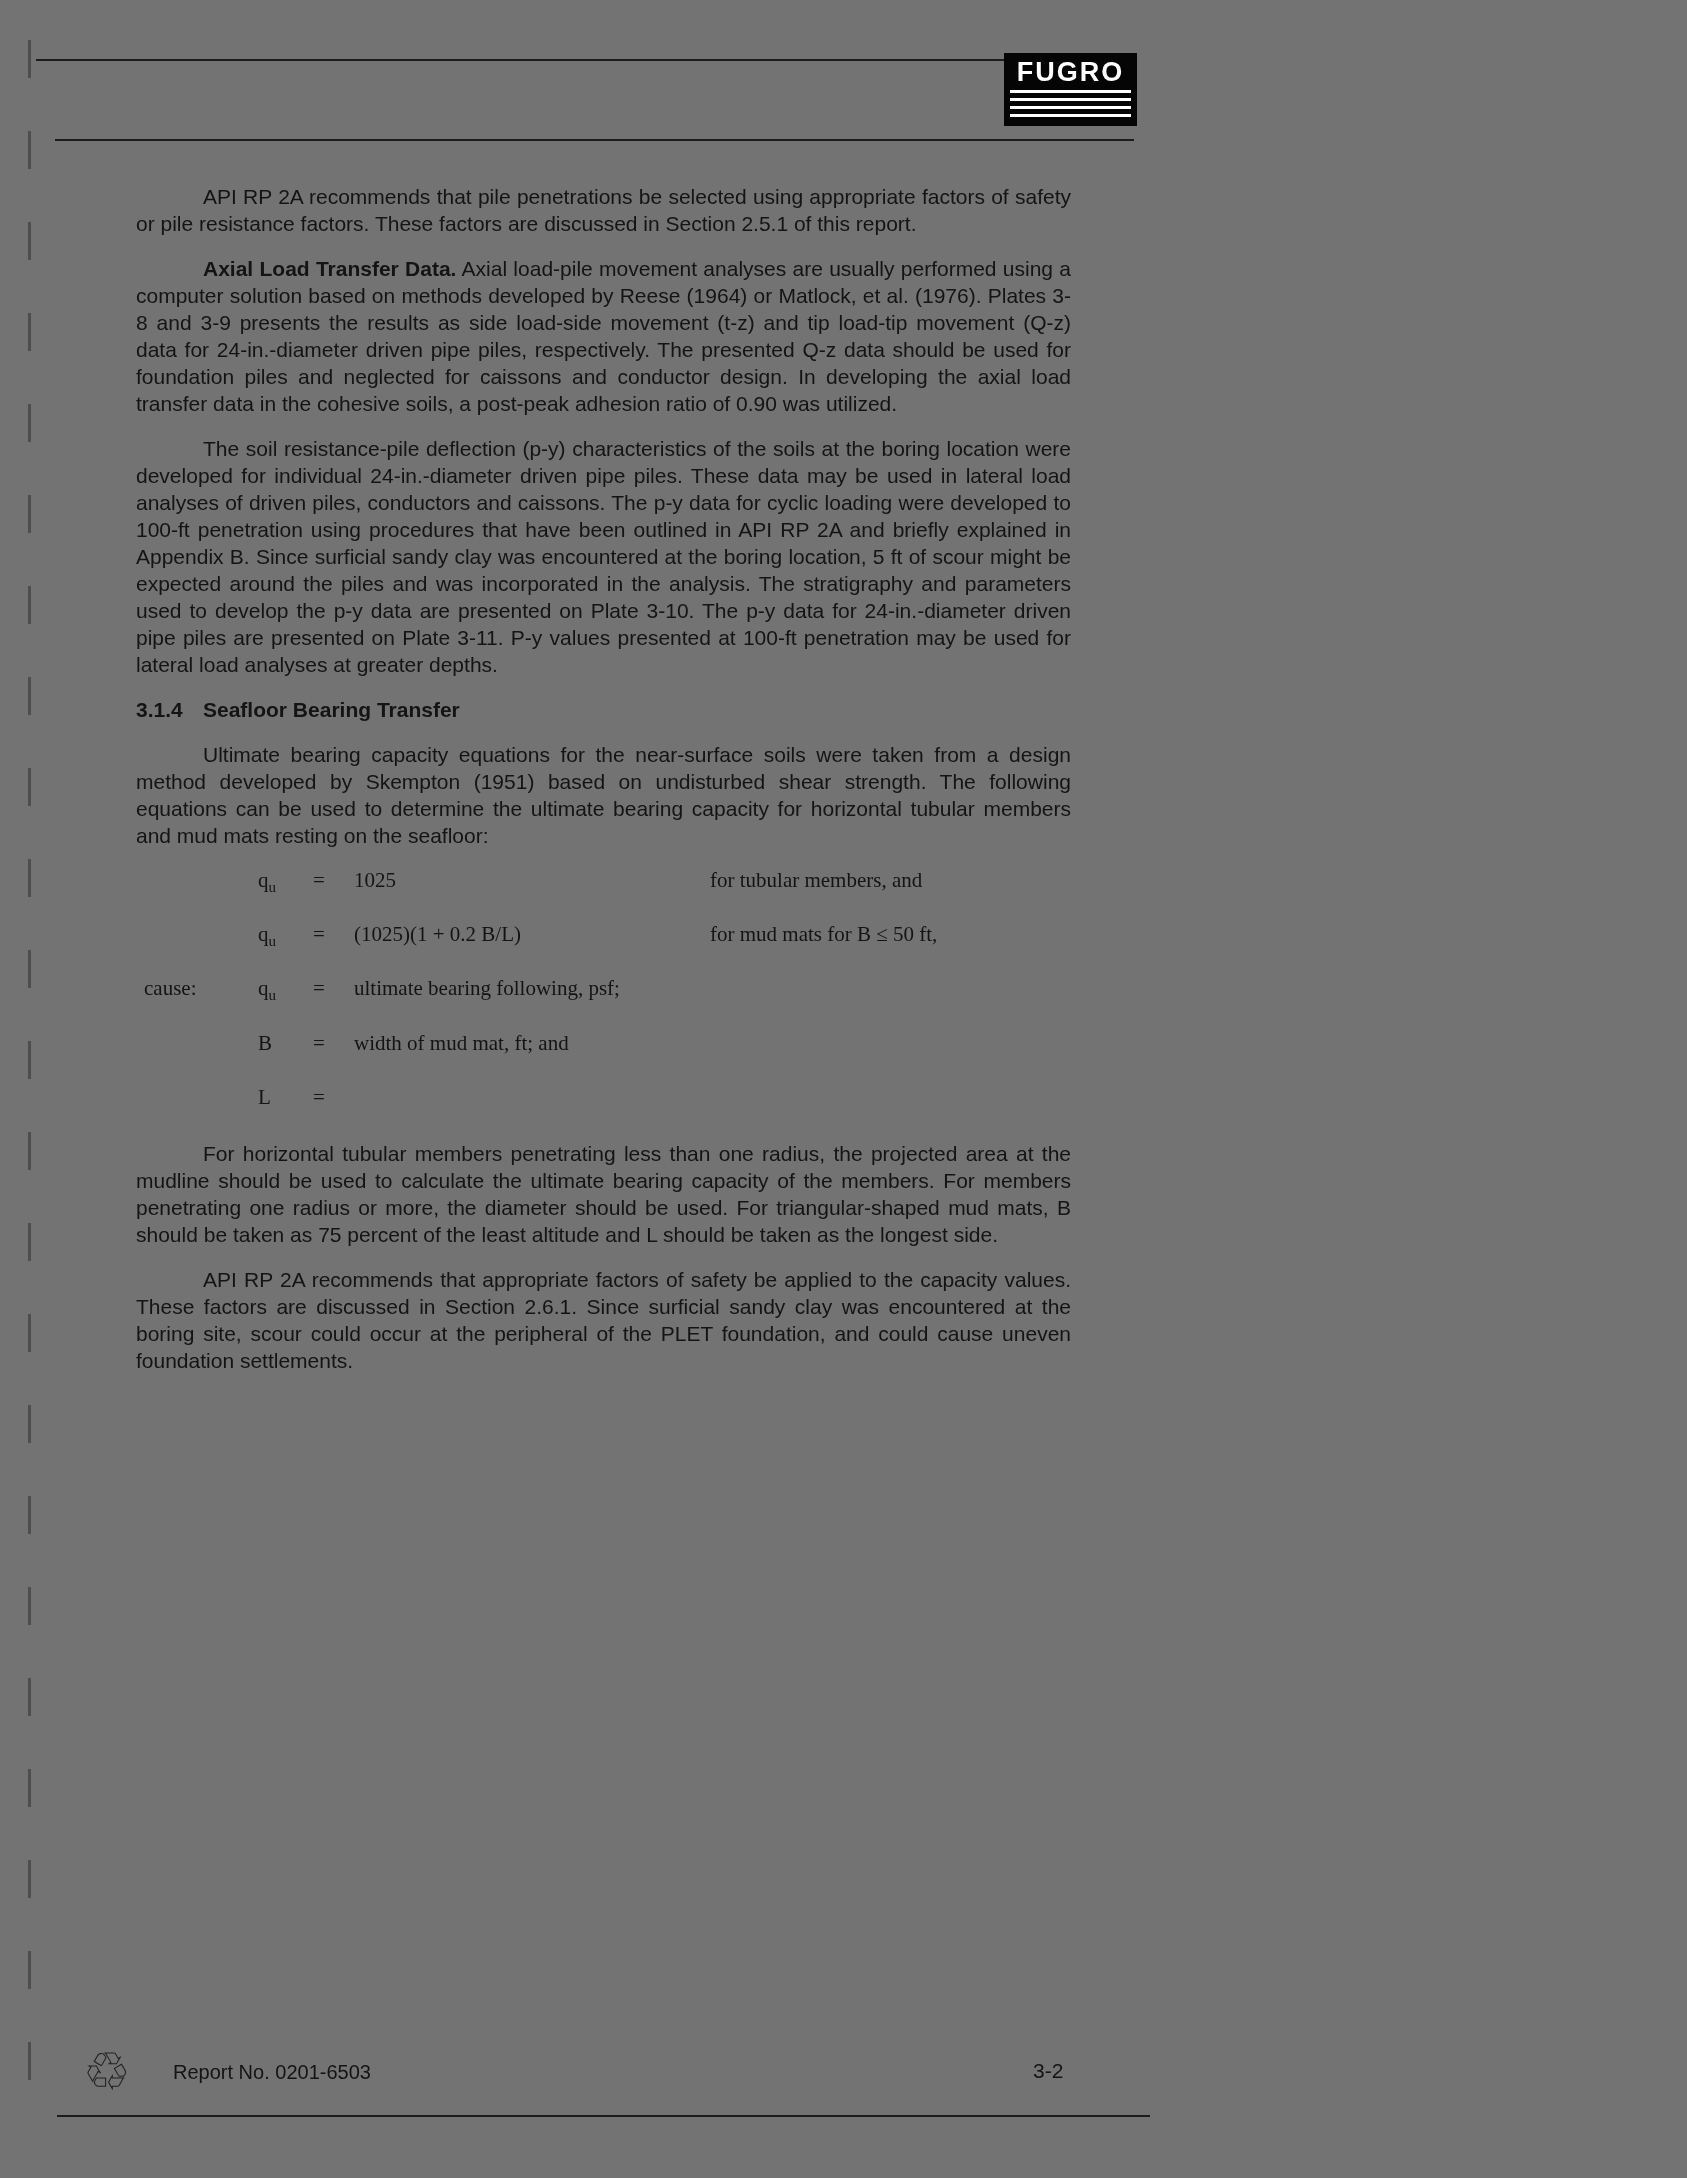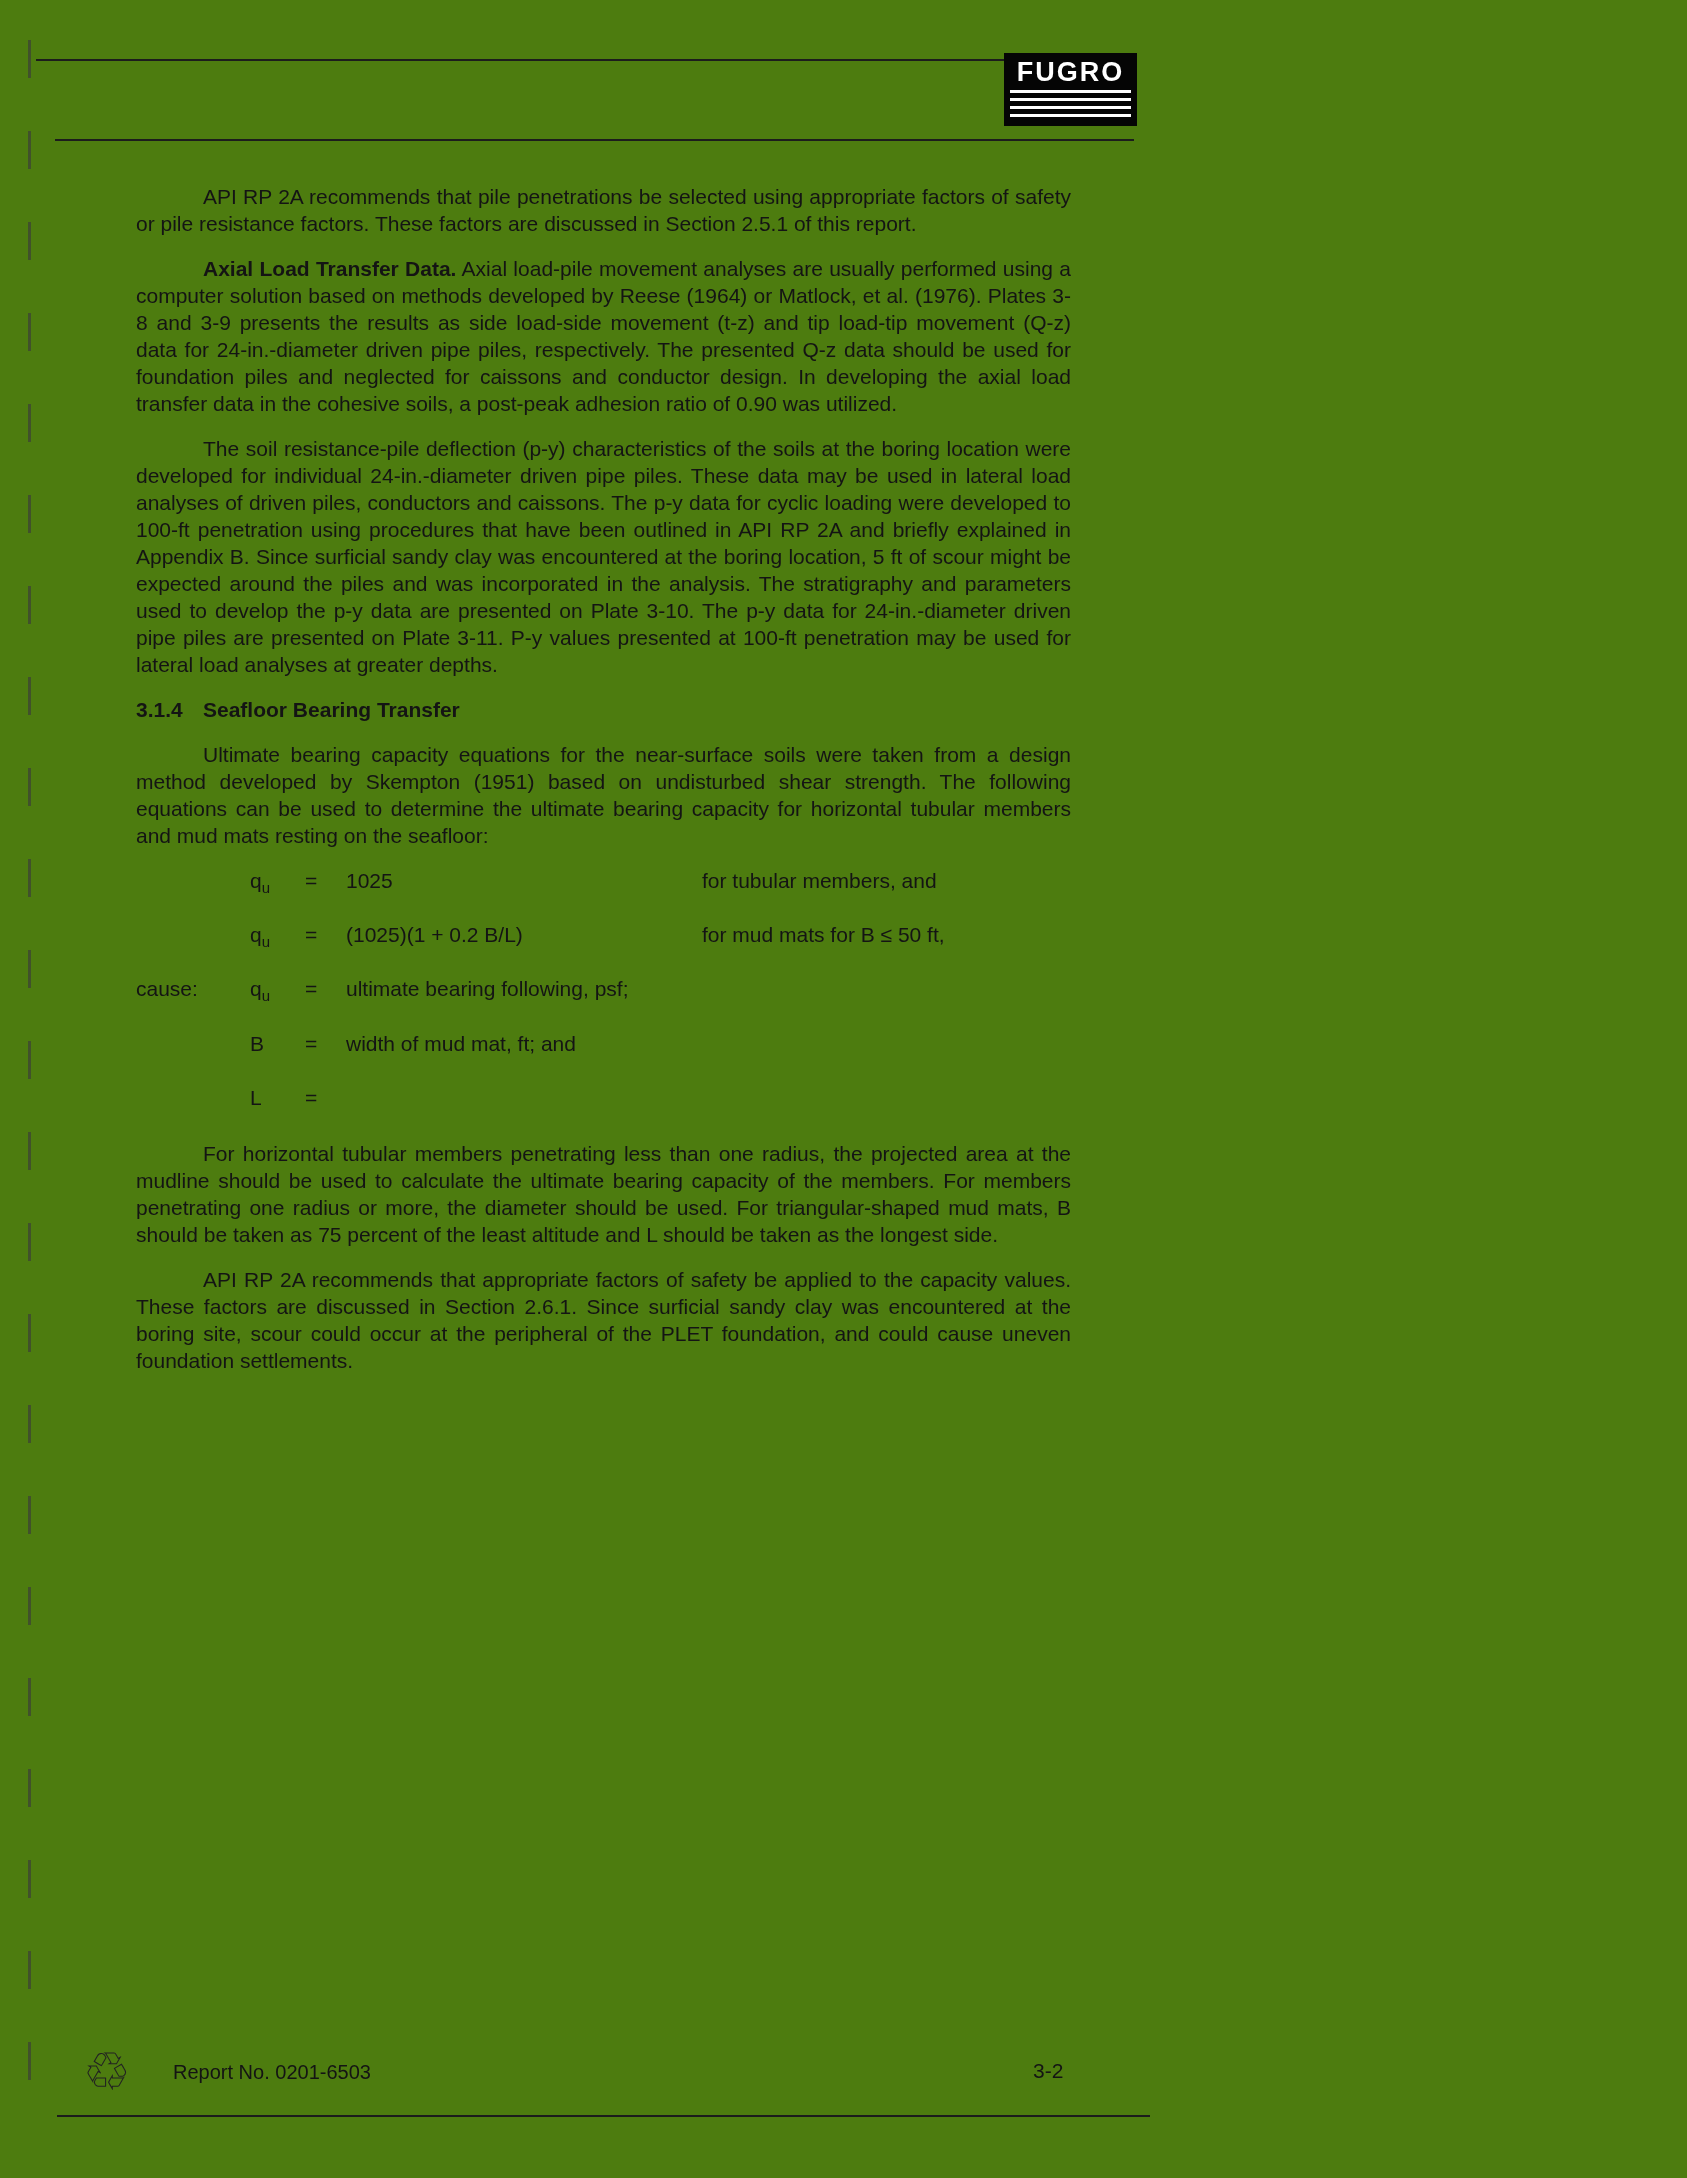--- a/index.html
+++ b/index.html
@@ -1,20 +1,20 @@
 <!DOCTYPE html>
 <html><head>
 <meta charset="utf-8">
 <style>
   html,body {margin:0; padding:0; background:#9a9a9a;}
   .page {
     position:relative;
     width:1687px; height:2178px;
     margin:0 auto;
-    background:#4d7c0f;
+    background:#737373;
     font-family:"Liberation Sans", sans-serif;
     color:#141414;
     overflow:hidden;
   }
   
   .scan-marks {
     position:absolute; left:28px; top:40px; bottom:54px; width:3px;
     background:repeating-linear-gradient(to bottom, #3a3a3a 0 38px, transparent 38px 91px);
     opacity:.65;
   }
@@ -46,21 +46,21 @@
   }
   .para {margin:0 0 18px 0; text-indent:67px;}
   .lead-bold {font-weight:bold;}
   .heading {
     display:flex; font-weight:bold; font-size:21px; line-height:27px;
     margin:9px 0 18px 0; text-align:left;
   }
   .heading .h-num {width:67px; flex:0 0 auto;}
 
   
-  .eqrow {display:flex; line-height:27px; margin:0 0 20px 0; text-align:left;}
+  .eqrow {display:flex; line-height:27px; margin:0 0 20px 8px; text-align:left;font-family:Liberation Serif, serif;}
   .c-where {flex:0 0 114px;}
   .c-sym {flex:0 0 55px;}
   .c-eq  {flex:0 0 41px;}
   .c-expr {flex:0 0 356px;}
   .c-note {flex:1;}
   sub {font-size:15px;}
 
   .def-block {margin-bottom:22px;}
 
   

